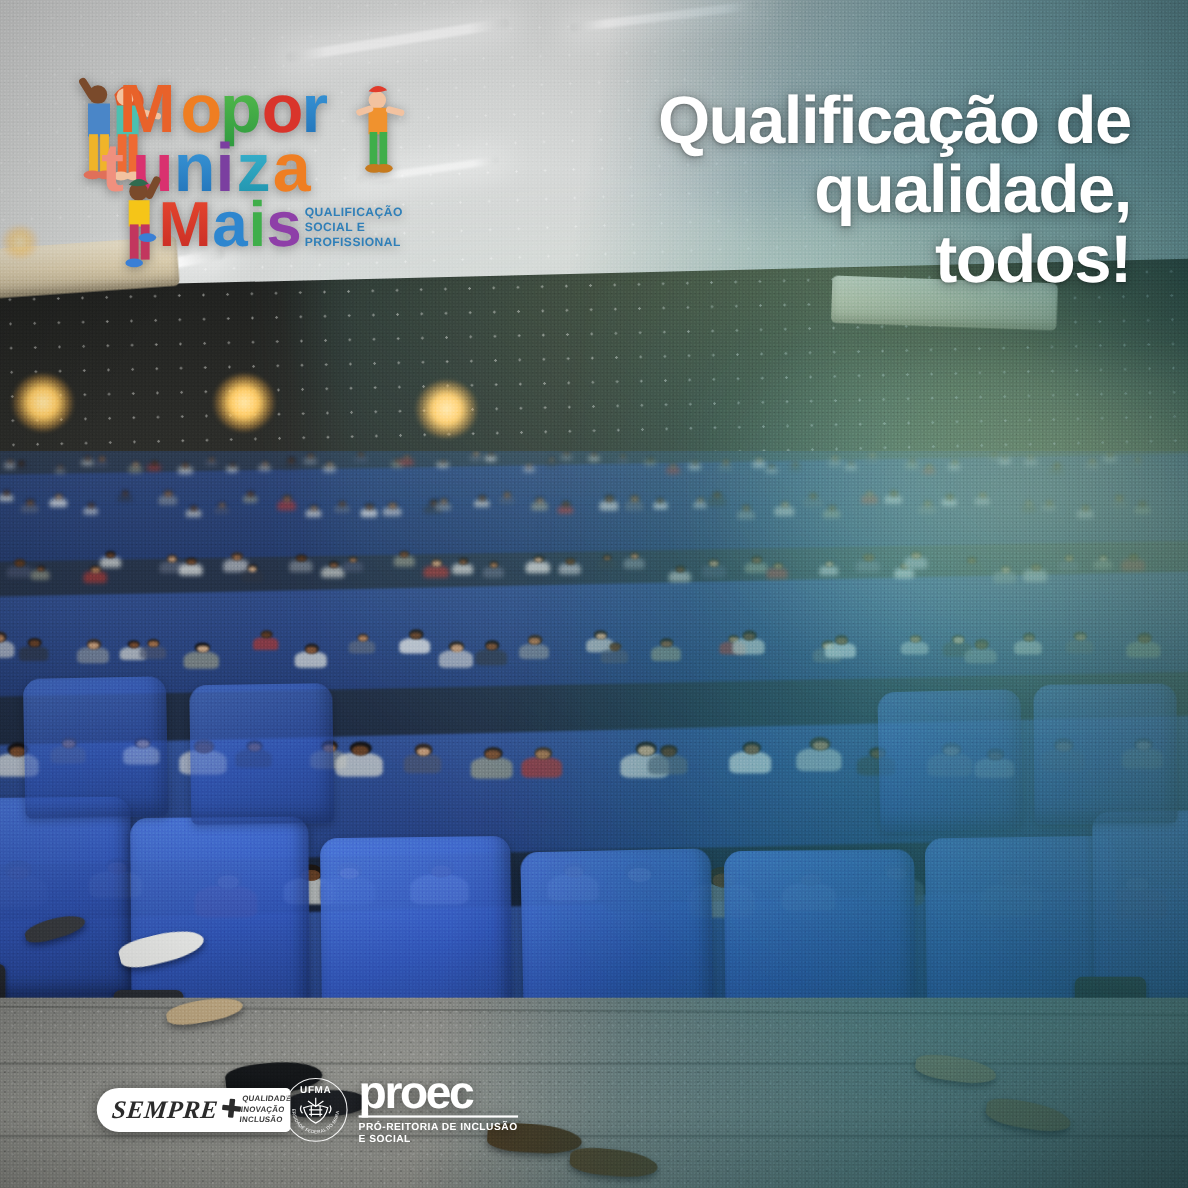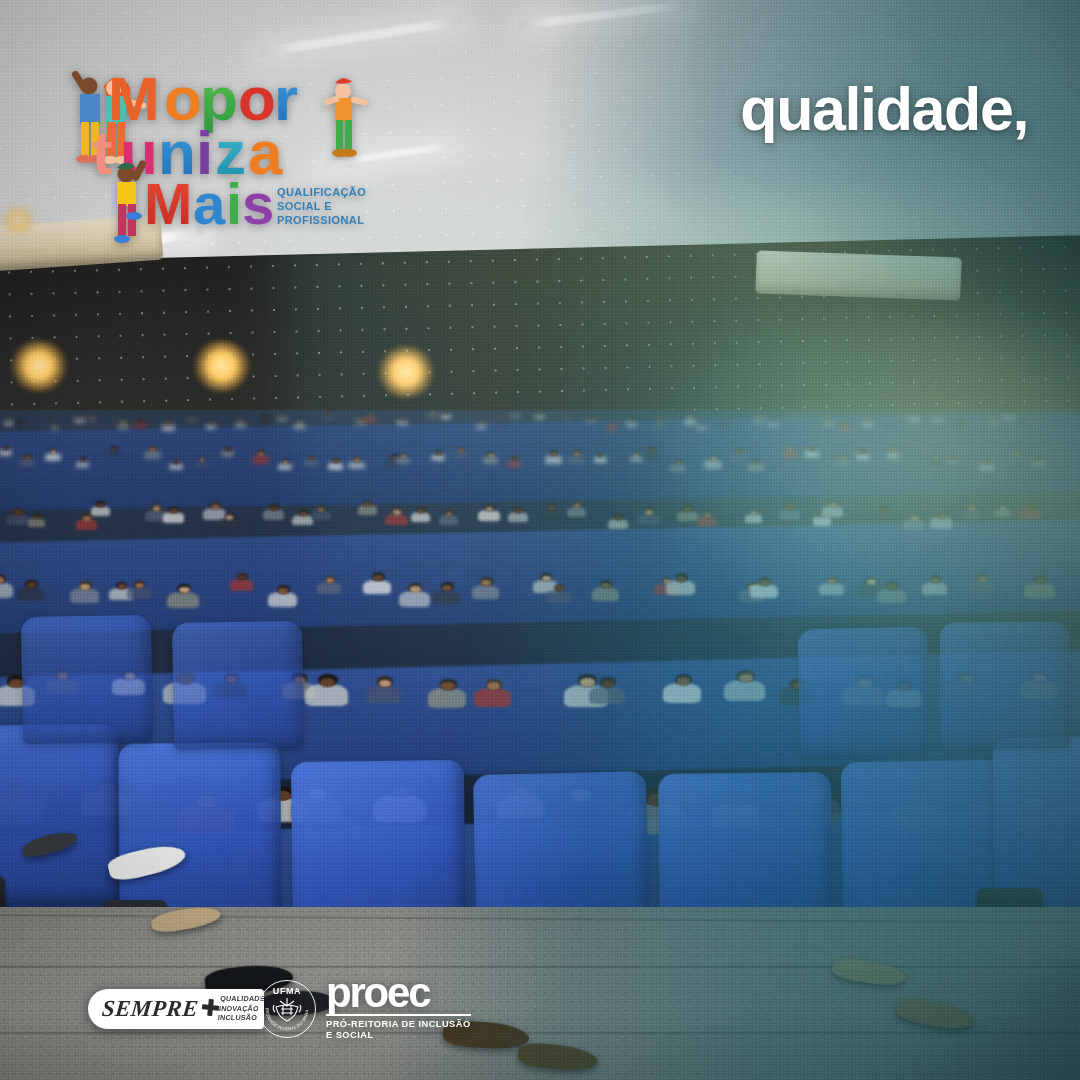--- a/index.html
+++ b/index.html
@@ -1009,21 +1009,23 @@
 
       <g font-family="'Liberation Sans', sans-serif" font-weight="700" font-size="11" fill="#2f7fb8" letter-spacing="0.4">
         <text x="225" y="162">QUALIFICAÇÃO</text>
         <text x="225" y="176">SOCIAL E</text>
         <text x="225" y="190">PROFISSIONAL</text>
       </g>
     </svg>
   </div>
 
   <div class="headline">
+    <span class="ln">Qualificação de</span>
     <span class="ln">qualidade,</span>
+    <span class="ln">todos!</span>
   </div>
 
   <div class="footer">
 
     <div class="sempre">
       <span class="sempre-word">SEMPRE</span>
       <span class="sempre-plus"></span>
       <span class="sempre-tag">
         <span>QUALIDADE</span><br>
         <span>INOVAÇÃO</span><br>

